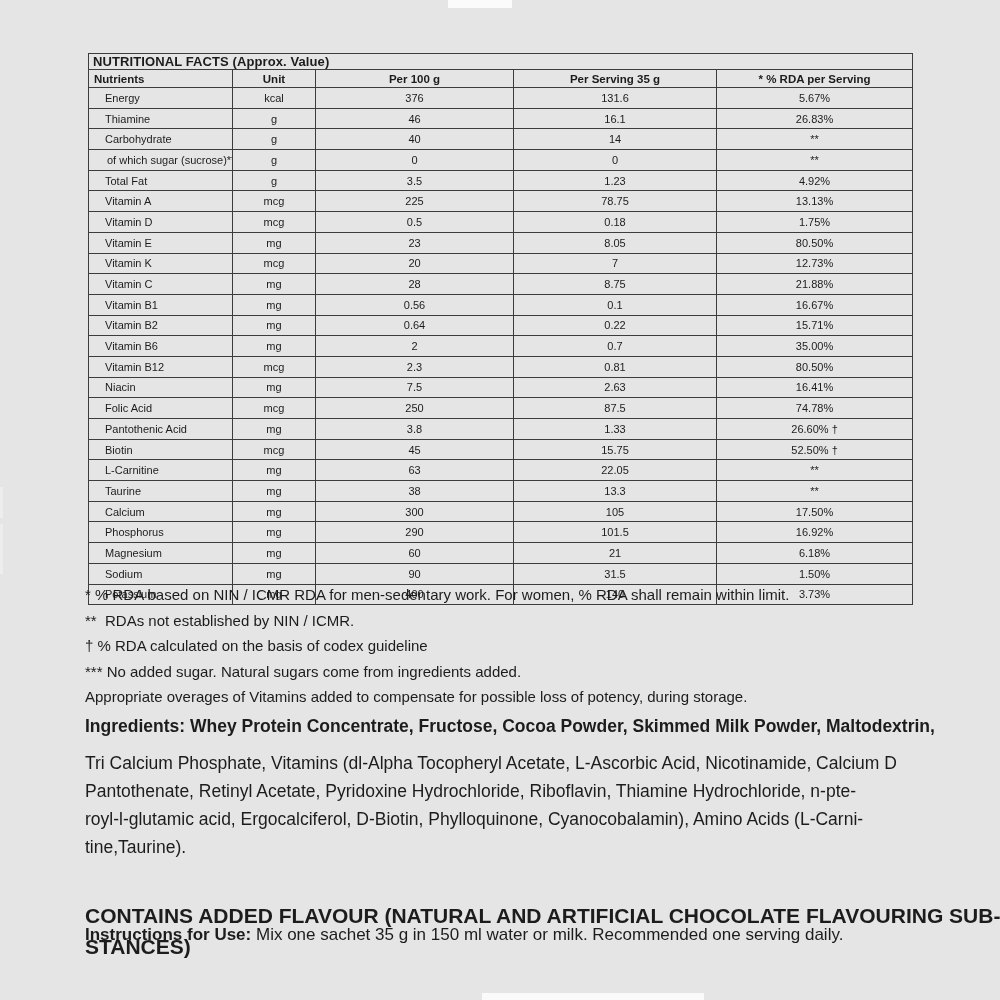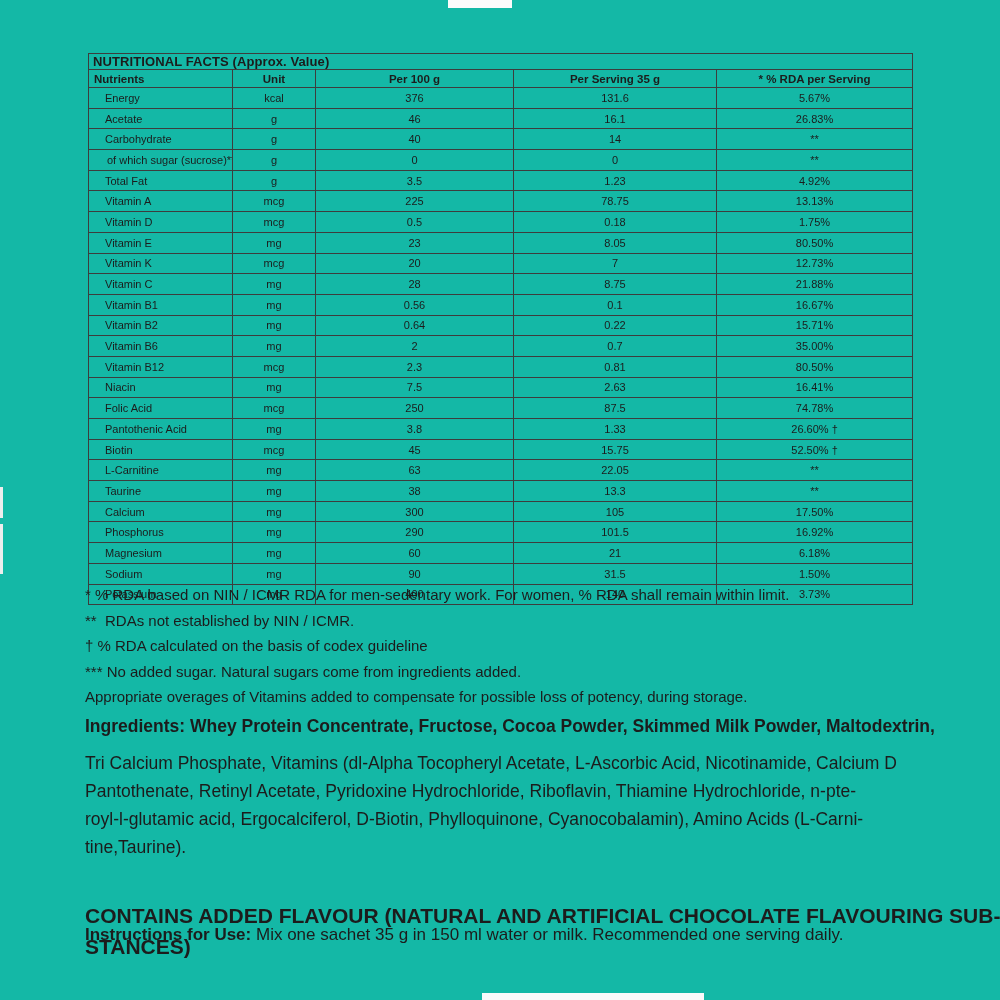--- a/index.html
+++ b/index.html
@@ -10,21 +10,21 @@
   body {
     width: 1000px;
     height: 1000px;
     font-family: "Liberation Sans", sans-serif;
     color: #1c1c1c;
   }
   .page {
     position: relative;
     width: 1000px;
     height: 1000px;
-    background: #14b8a6;
+    background: #e5e5e5;
     overflow: hidden;
   }
 
   
   table.facts {
     position: absolute;
     left: 88px;
     top: 53px;
     width: 824px;
     border-collapse: collapse;
@@ -163,21 +163,21 @@
     </thead>
     <tbody id="table-body" class="facts-body">
         <tr>
           <td>Energy</td>
           <td>kcal</td>
           <td>376</td>
           <td>131.6</td>
           <td>5.67%</td>
         </tr>
         <tr>
-          <td>Acetate</td>
+          <td>Thiamine</td>
           <td>g</td>
           <td>46</td>
           <td>16.1</td>
           <td>26.83%</td>
         </tr>
         <tr>
           <td>Carbohydrate</td>
           <td>g</td>
           <td>40</td>
           <td>14</td>

